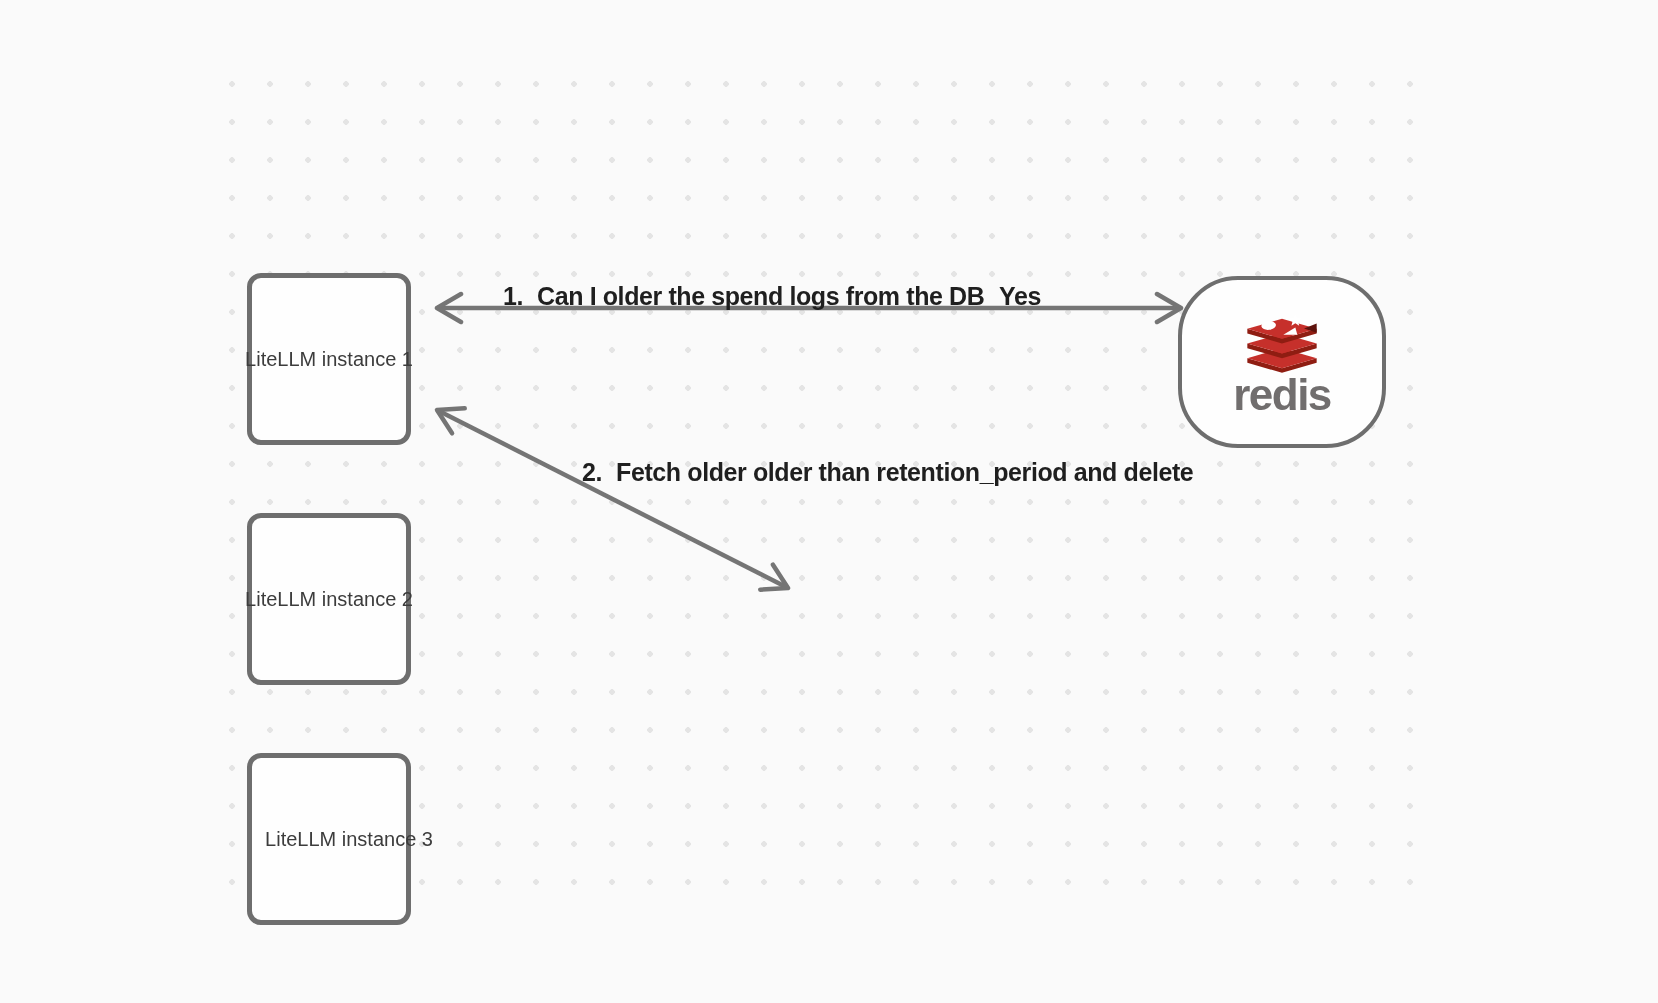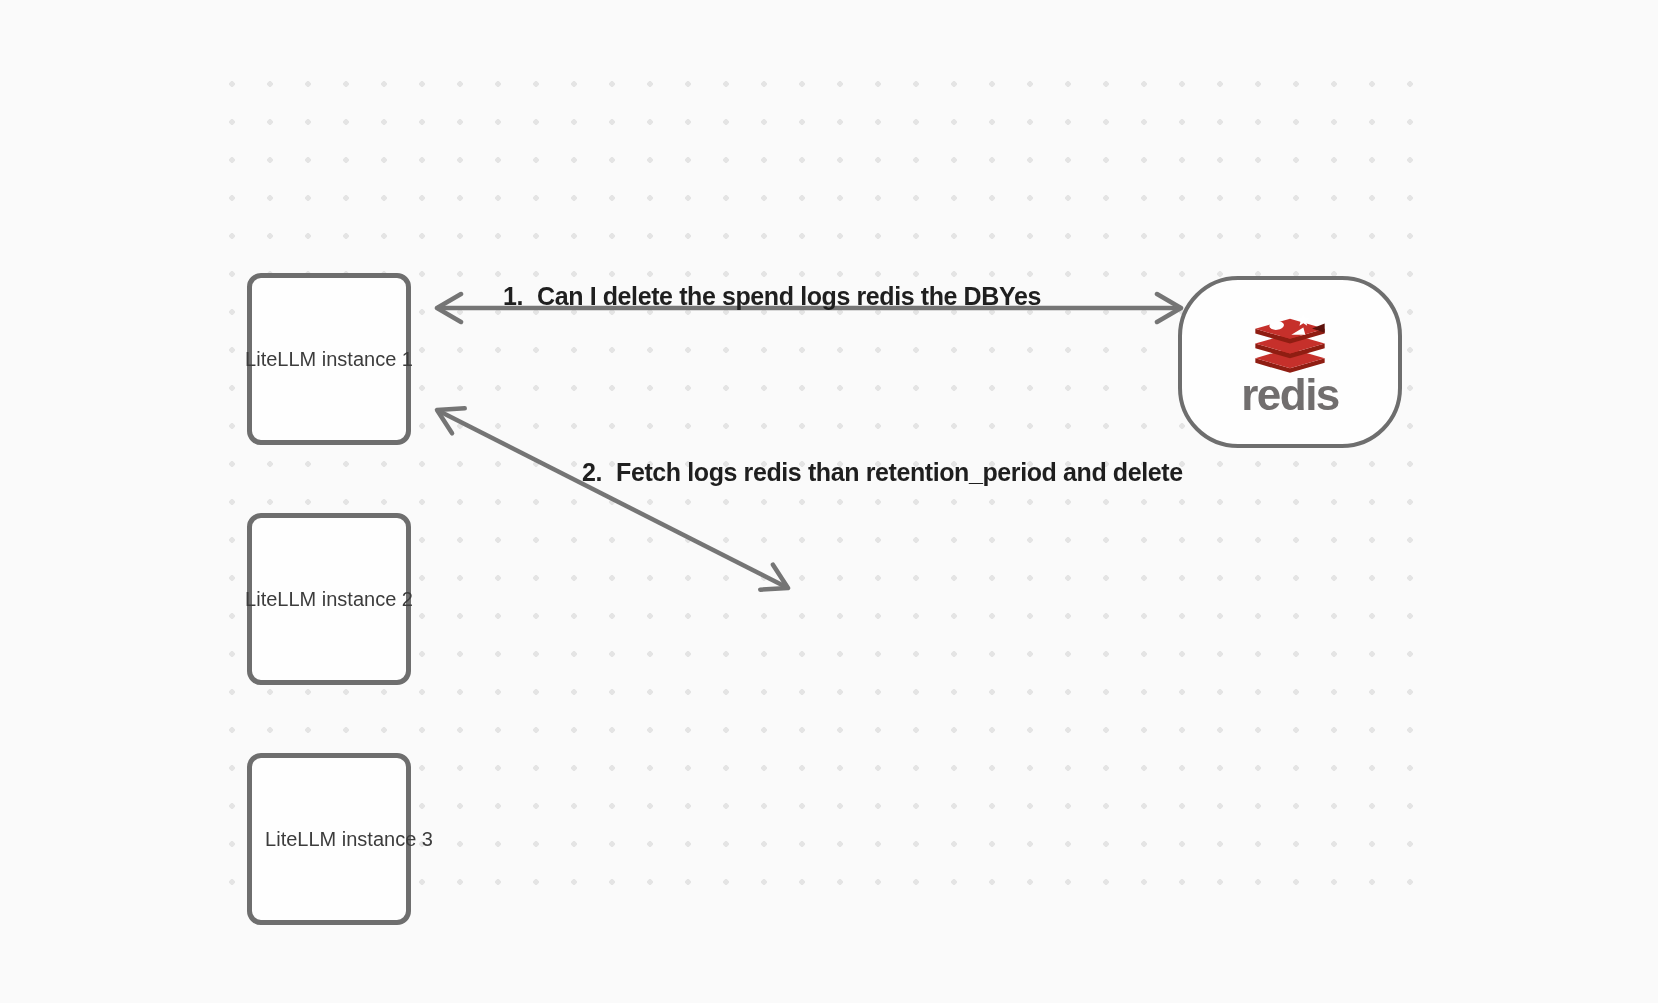--- a/index.html
+++ b/index.html
@@ -44,21 +44,21 @@
   .instance-box .node-label {
     font-size: 20px;
     color: var(--node-text, #3c3c3c);
     white-space: nowrap;
   }
   #instance-1 { top: 273px; }
   #instance-2 { top: 513px; }
   #instance-3 { top: 753px; padding-left: 40px; }
   .redis-node {
     left: 1178px; top: 276px;
-    width: 224px; height: 172px;
+    width: 208px; height: 172px;
     border-width: 4px;
     border-radius: 60px;
     flex-direction: column;
     justify-content: flex-start;
     padding-top: 30px;
   }
   .redis-wordmark {
     font-size: 44px;
     font-weight: 700;
     letter-spacing: -1.5px;
@@ -141,25 +141,25 @@
       <polygon points="80,-7 82.6,-0.8 89.3,-0.4 84.2,3.9 85.8,10.4 80,6.8 74.2,10.4 75.8,3.9 70.7,-0.4 77.4,-0.8" fill="#ffffff"></polygon>
       <polygon points="62,24 80,13 83,24" fill="#ffffff"></polygon>
       <polygon points="112,7 112,21 93,14.5" style="fill:var(--redis-notch,#5d120c)"></polygon>
     </svg>
     <span class="redis-wordmark">redis</span>
   </div>
 
 
   <div class="edge-label" id="edge1-label">
     <span class="num">1.</span>
-    <span>Can I delete the spend logs redis the DB</span>
+    <span>Can I older the spend logs from the DB</span>
   </div>
 
   <div class="edge-label" id="edge1-answer">
     <span>Yes</span>
   </div>
 
   <div class="edge-label" id="edge2-label">
     <span class="num">2.</span>
-    <span>Fetch logs redis than retention_period and delete</span>
+    <span>Fetch older older than retention_period and delete</span>
   </div>
 
 </div>
 
 </body></html>

